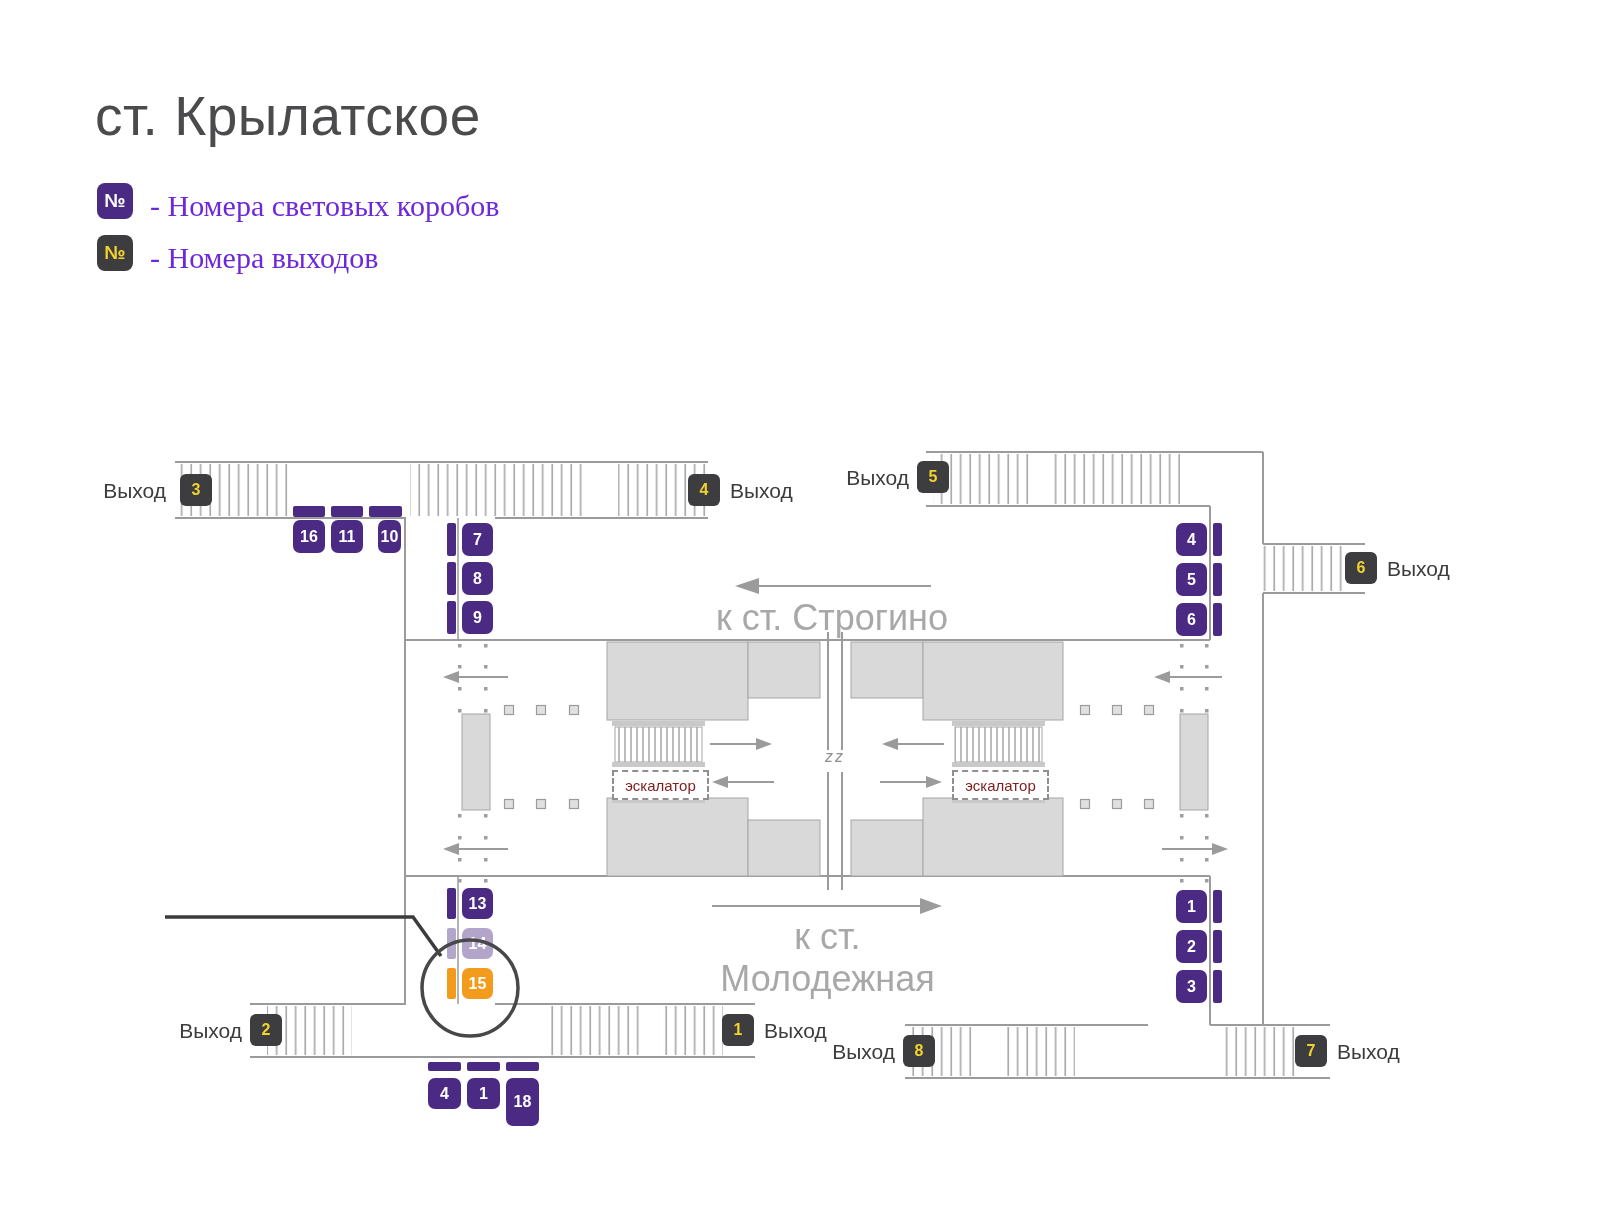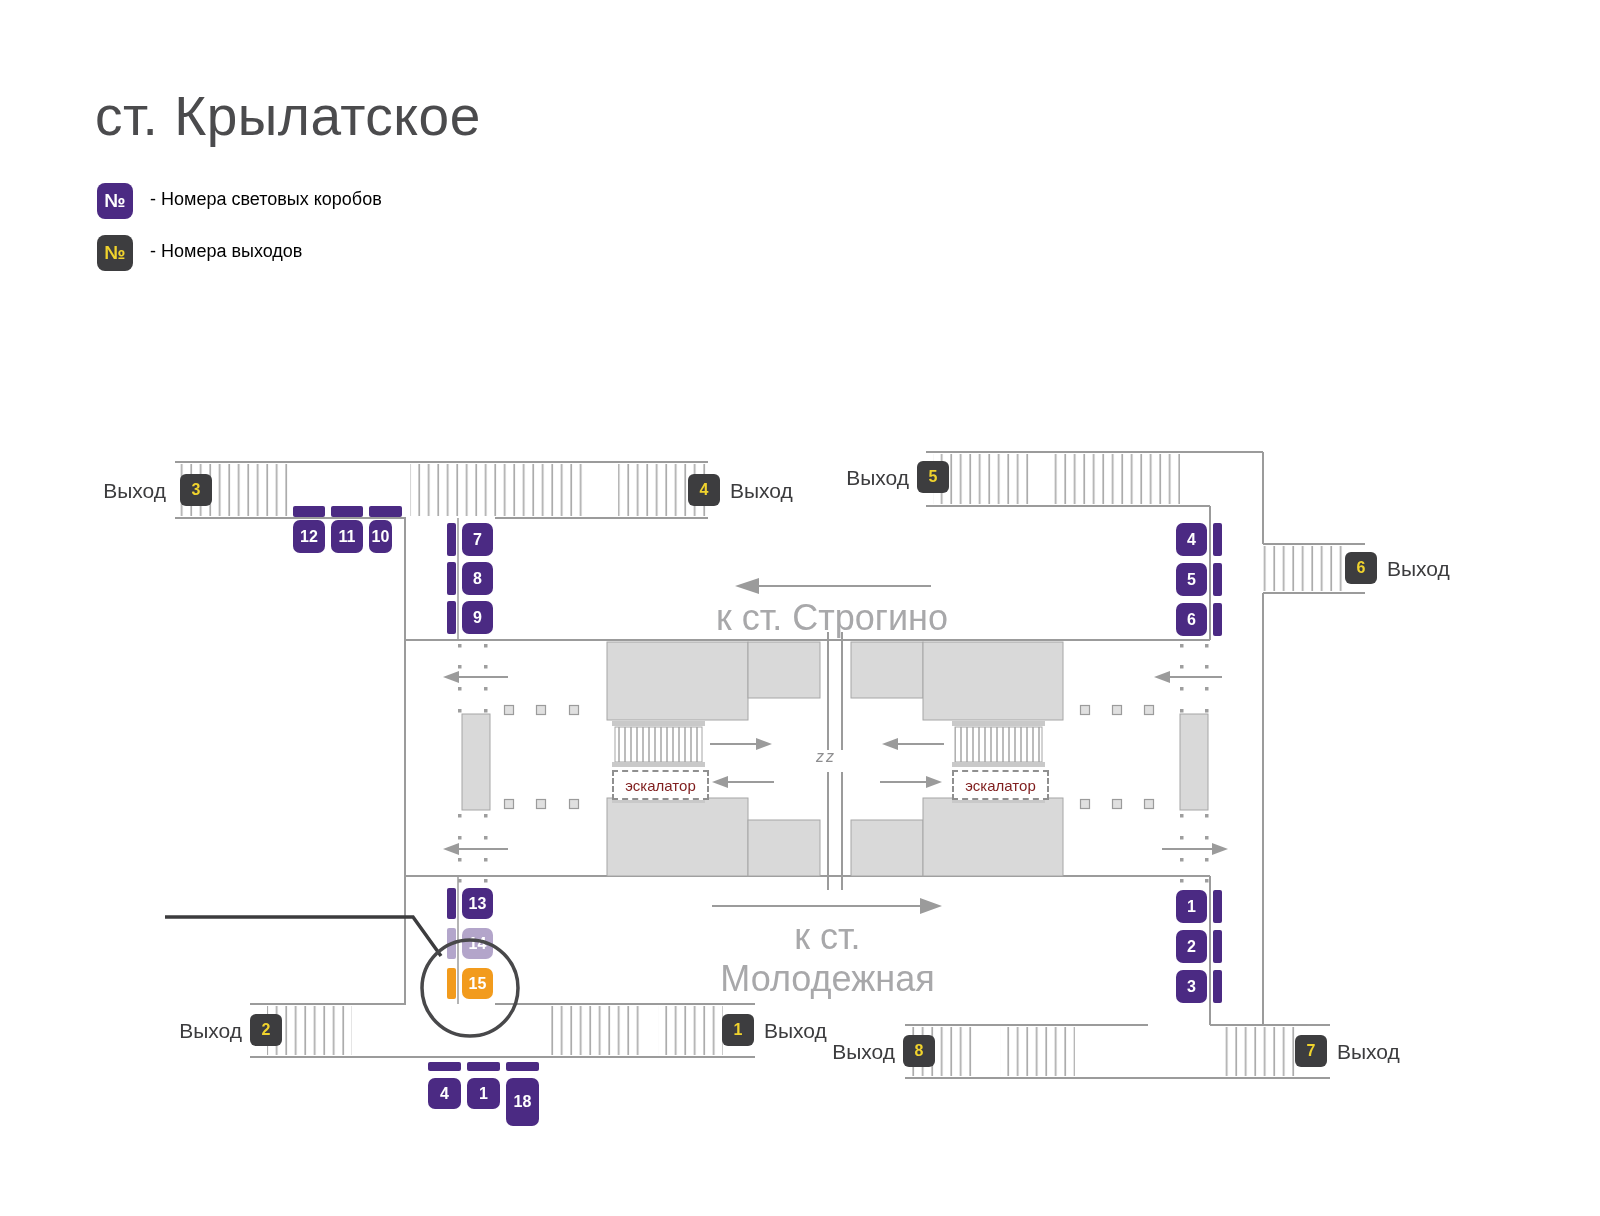--- a/index.html
+++ b/index.html
@@ -4,39 +4,39 @@
 <style>
   html,body{margin:0;padding:0;background:#fff;}
   .stage{position:relative;width:1600px;height:1216px;background:#fff;overflow:hidden;
          font-family:"Liberation Sans", sans-serif;}
   .abs{position:absolute;}
   .page-title{left:95px;top:84px;font-size:55px;color:#4b4b4d;letter-spacing:.5px;}
   .legend-badge{width:36px;height:36px;border-radius:8px;display:flex;align-items:center;justify-content:center;
                 font-size:19px;font-weight:bold;}
   .legend-badge.purple{background:#4b2a83;color:#fff;}
   .legend-badge.dark{background:#3d3d3f;color:#f0d32d;}
-  .legend-label{font-size:18px;color:#000000;}
+  .legend-label{font-size:30px;color:#6d28d9;font-family:Liberation Serif, serif;}
   svg{position:absolute;left:0;top:0;}
   
   .lb{position:absolute;background:#4b2a83;border-radius:7px;color:#fff;font-weight:bold;font-size:16px;
       display:flex;align-items:center;justify-content:center;}
   .lb.hl{background:#f29b1d;}
   .lb.dim{opacity:.42;}
   .bar{position:absolute;background:#4b2a83;border-radius:2px;}
   .bar.hl{background:#f29b1d;}
   .bar.dim{opacity:.42;}
   
   .exit-badge{position:absolute;width:32px;height:32px;background:#3d3d3f;border-radius:6px;color:#f0d32d;
               font-weight:bold;font-size:16px;display:flex;align-items:center;justify-content:center;}
   .exit-label{position:absolute;font-size:21px;color:#3c3c3e;height:24px;line-height:24px;}
   .exit-label.r{text-align:right;}
   .dir-label{position:absolute;font-size:36px;color:#a8a8aa;text-align:center;}
   .esc-box{position:absolute;border:2px dashed #8f8f8f;background:#fff;display:flex;align-items:center;
            justify-content:center;font-size:15px;color:#7f1d1d;}
-  .zz{position:absolute;font-style:italic;font-size:16px;color:#8e8e90;letter-spacing:2px;text-align:left;}
+  .zz{position:absolute;font-style:italic;font-size:16px;color:#8e8e90;letter-spacing:2px;text-align:center;}
   .callout-code{position:absolute;font-size:31px;font-weight:bold;color:#3c3c3e;letter-spacing:.5px;}
 </style>
 </head>
 <body>
 
 <div class="stage">
 
   <div class="abs page-title">ст. Крылатское</div>
 
   <div class="abs legend-badge purple" style="left:97px;top:183px;">
@@ -208,23 +208,23 @@
   <div class="bar" style="left:447px;top:888px;width:9px;height:31px;"></div>
   <div class="bar dim" style="left:447px;top:928px;width:9px;height:31px;"></div>
   <div class="bar hl" style="left:447px;top:968px;width:9px;height:31px;"></div>
   <div class="bar" style="left:1213px;top:890px;width:9px;height:33px;"></div>
   <div class="bar" style="left:1213px;top:930px;width:9px;height:33px;"></div>
   <div class="bar" style="left:1213px;top:970px;width:9px;height:33px;"></div>
   <div class="bar" style="left:428px;top:1062px;width:33px;height:9px;"></div>
   <div class="bar" style="left:467px;top:1062px;width:33px;height:9px;"></div>
   <div class="bar" style="left:506px;top:1062px;width:33px;height:9px;"></div>
 
-  <div class="lb" style="left:293px;top:520px;width:32px;height:33px;">12</div>
+  <div class="lb" style="left:293px;top:520px;width:32px;height:33px;">16</div>
   <div class="lb" style="left:331px;top:520px;width:32px;height:33px;">11</div>
-  <div class="lb" style="left:369px;top:520px;width:23px;height:33px;">10</div>
+  <div class="lb" style="left:378px;top:520px;width:23px;height:33px;">10</div>
   <div class="lb" style="left:462px;top:523px;width:31px;height:33px;">7</div>
   <div class="lb" style="left:462px;top:562px;width:31px;height:33px;">8</div>
   <div class="lb" style="left:462px;top:601px;width:31px;height:33px;">9</div>
   <div class="lb" style="left:1176px;top:523px;width:31px;height:33px;">4</div>
   <div class="lb" style="left:1176px;top:563px;width:31px;height:33px;">5</div>
   <div class="lb" style="left:1176px;top:603px;width:31px;height:33px;">6</div>
   <div class="lb" style="left:462px;top:888px;width:31px;height:31px;">13</div>
   <div class="lb dim" style="left:462px;top:928px;width:31px;height:31px;">14</div>
   <div class="lb hl" style="left:462px;top:968px;width:31px;height:31px;">15</div>
   <div class="lb" style="left:1176px;top:890px;width:31px;height:33px;">1</div>

